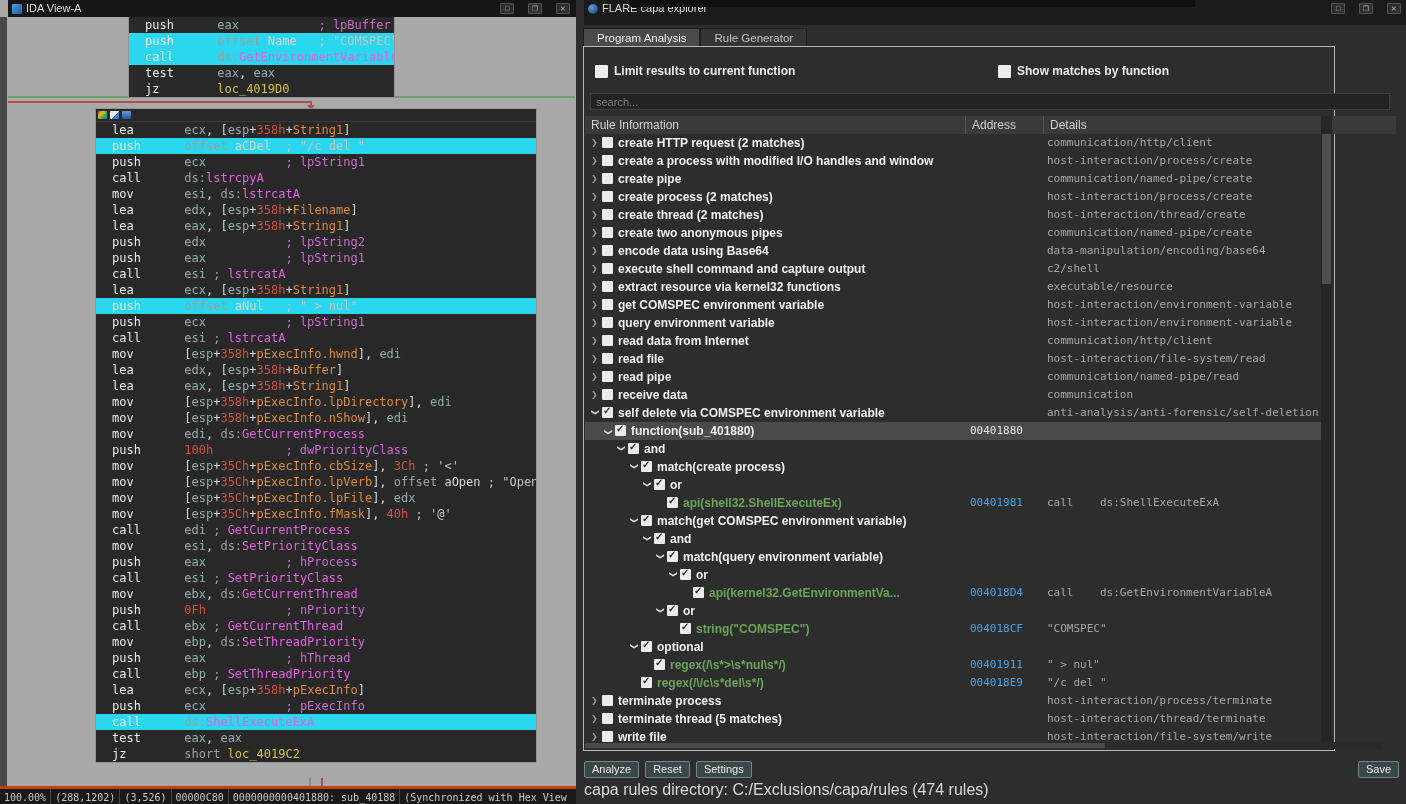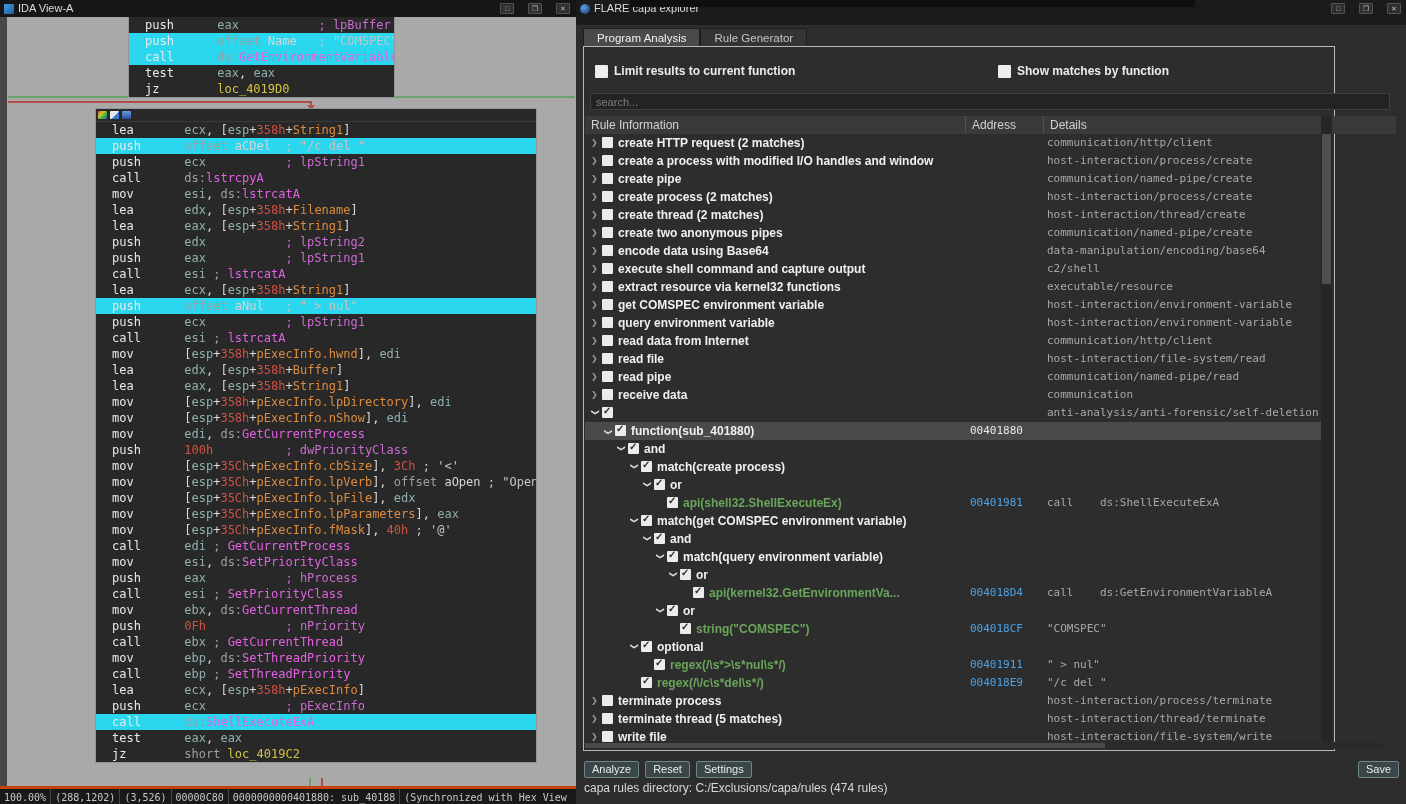--- a/index.html
+++ b/index.html
@@ -3,21 +3,21 @@
 <meta charset="utf-8">
 <style>
   html,body{margin:0;padding:0;background:#1a1a1a;}
   *{box-sizing:border-box;}
   .stage{position:relative;width:1406px;height:804px;overflow:hidden;background:#2d2d2d;
          font-family:"Liberation Sans",sans-serif;}
   .abs{position:absolute;}
 
   
   #ida-window{left:0;top:0;width:576px;height:804px;background:#a9a9a9;}
-  .titlebar{left:0;top:0;right:0;height:25px;background:#161616;color:#dcdcdc;font-size:11px;}
+  .titlebar{left:8px;top:0;right:0;height:25px;background:#161616;color:#dcdcdc;font-size:11px;}
   .titlebar .tlabel{position:absolute;left:18px;top:2px;}
   .app-icon{position:absolute;left:4px;top:4px;width:10px;height:10px;border-radius:1px;
             background:linear-gradient(135deg,#4aa0e0,#1c5a9a);}
   .capa-icon{border-radius:50%;background:radial-gradient(circle at 35% 35%,#5aa0e8,#16335f);}
   .winbtns{position:absolute;top:3px;display:flex;gap:14px;}
   .winbtn{width:14px;height:11px;background:#2f2f2f;border:1px solid #525252;color:#b8b8b8;
           font-size:7px;line-height:9px;text-align:center;border-radius:1px;}
   #ida-graph{left:0;top:17px;width:576px;height:769px;background:#a9a9a9;overflow:hidden;}
   .left-strip{left:0;top:0;width:7px;height:769px;background:#474747;}
 
@@ -89,21 +89,21 @@
 
   .vscroll{position:absolute;right:2px;top:69px;width:11px;height:634px;background:#262626;}
   .vthumb{position:absolute;left:1px;top:18px;width:9px;height:150px;background:#4f4f4f;}
   .hscroll{position:absolute;left:1px;bottom:1px;height:7px;width:797px;background:#2a2a2a;}
   .hthumb{position:absolute;left:0;top:1px;height:5px;width:520px;background:#4a4a4a;}
 
   .btnrow{left:8px;top:761px;display:flex;gap:6px;}
   .cbtn{height:17px;line-height:15px;padding:0 7px;background:#3a4647;border:1px solid #6e8888;
         color:#eaeaea;font-size:11px;border-radius:2px;}
   #save-btn{left:auto;right:7px;top:761px;}
-  .capa-status{left:8px;top:781px;color:#d8d8d8;font-size:12px;}
+  .capa-status{left:8px;top:781px;color:#d8d8d8;font-size:16px;}
 </style>
 </head>
 <body>
 
 <div class="stage">
 
   <div class="abs" id="ida-window">
     <div class="abs titlebar">
       <span class="app-icon"></span>
       <span class="tlabel">IDA View-A</span>
@@ -155,30 +155,30 @@
           <div class="asm-line"><span class="t-m">mov</span><span class="t-w">       [</span><span class="t-r">esp</span><span class="t-w">+</span><span class="t-n">358h</span><span class="t-w">+</span><span class="t-f">pExecInfo.hwnd</span><span class="t-w">], </span><span class="t-r">edi</span></div>
           <div class="asm-line"><span class="t-m">lea</span><span class="t-w">       </span><span class="t-r">edx</span><span class="t-w">, [</span><span class="t-r">esp</span><span class="t-w">+</span><span class="t-n">358h</span><span class="t-w">+</span><span class="t-f">Buffer</span><span class="t-w">]</span></div>
           <div class="asm-line"><span class="t-m">lea</span><span class="t-w">       </span><span class="t-r">eax</span><span class="t-w">, [</span><span class="t-r">esp</span><span class="t-w">+</span><span class="t-n">358h</span><span class="t-w">+</span><span class="t-f">String1</span><span class="t-w">]</span></div>
           <div class="asm-line"><span class="t-m">mov</span><span class="t-w">       [</span><span class="t-r">esp</span><span class="t-w">+</span><span class="t-n">358h</span><span class="t-w">+</span><span class="t-f">pExecInfo.lpDirectory</span><span class="t-w">], </span><span class="t-r">edi</span></div>
           <div class="asm-line"><span class="t-m">mov</span><span class="t-w">       [</span><span class="t-r">esp</span><span class="t-w">+</span><span class="t-n">358h</span><span class="t-w">+</span><span class="t-f">pExecInfo.nShow</span><span class="t-w">], </span><span class="t-r">edi</span></div>
           <div class="asm-line"><span class="t-m">mov</span><span class="t-w">       </span><span class="t-r">edi</span><span class="t-w">, </span><span class="t-k">ds:</span><span class="t-a">GetCurrentProcess</span></div>
           <div class="asm-line"><span class="t-m">push</span><span class="t-w">      </span><span class="t-n">100h</span><span class="t-w">          </span><span class="t-c">; dwPriorityClass</span></div>
           <div class="asm-line"><span class="t-m">mov</span><span class="t-w">       [</span><span class="t-r">esp</span><span class="t-w">+</span><span class="t-n">35Ch</span><span class="t-w">+</span><span class="t-f">pExecInfo.cbSize</span><span class="t-w">], </span><span class="t-n">3Ch</span><span class="t-w"> </span><span class="t-s">; '&lt;'</span></div>
           <div class="asm-line"><span class="t-m">mov</span><span class="t-w">       [</span><span class="t-r">esp</span><span class="t-w">+</span><span class="t-n">35Ch</span><span class="t-w">+</span><span class="t-f">pExecInfo.lpVerb</span><span class="t-w">], </span><span class="t-k">offset </span><span class="t-d">aOpen</span><span class="t-w"> </span><span class="t-s">; "Open"</span></div>
           <div class="asm-line"><span class="t-m">mov</span><span class="t-w">       [</span><span class="t-r">esp</span><span class="t-w">+</span><span class="t-n">35Ch</span><span class="t-w">+</span><span class="t-f">pExecInfo.lpFile</span><span class="t-w">], </span><span class="t-r">edx</span></div>
-          <div class="asm-line"><span class="t-m">mov</span><span class="t-w">       [</span><span class="t-r">esp</span><span class="t-w">+</span><span class="t-n">35Ch</span><span class="t-w">+</span><span class="t-f">pExecInfo.lpParameters</span><span class="t-w">], </span><span class="t-r">eax</span></div>
           <div class="asm-line"><span class="t-m">mov</span><span class="t-w">       [</span><span class="t-r">esp</span><span class="t-w">+</span><span class="t-n">35Ch</span><span class="t-w">+</span><span class="t-f">pExecInfo.fMask</span><span class="t-w">], </span><span class="t-n">40h</span><span class="t-w"> </span><span class="t-s">; '@'</span></div>
           <div class="asm-line"><span class="t-m">call</span><span class="t-w">      </span><span class="t-r">edi</span><span class="t-w"> </span><span class="t-k">; </span><span class="t-a">GetCurrentProcess</span></div>
           <div class="asm-line"><span class="t-m">mov</span><span class="t-w">       </span><span class="t-r">esi</span><span class="t-w">, </span><span class="t-k">ds:</span><span class="t-a">SetPriorityClass</span></div>
           <div class="asm-line"><span class="t-m">push</span><span class="t-w">      </span><span class="t-r">eax</span><span class="t-w">           </span><span class="t-c">; hProcess</span></div>
           <div class="asm-line"><span class="t-m">call</span><span class="t-w">      </span><span class="t-r">esi</span><span class="t-w"> </span><span class="t-k">; </span><span class="t-a">SetPriorityClass</span></div>
           <div class="asm-line"><span class="t-m">mov</span><span class="t-w">       </span><span class="t-r">ebx</span><span class="t-w">, </span><span class="t-k">ds:</span><span class="t-a">GetCurrentThread</span></div>
           <div class="asm-line"><span class="t-m">push</span><span class="t-w">      </span><span class="t-n">0Fh</span><span class="t-w">           </span><span class="t-c">; nPriority</span></div>
           <div class="asm-line"><span class="t-m">call</span><span class="t-w">      </span><span class="t-r">ebx</span><span class="t-w"> </span><span class="t-k">; </span><span class="t-a">GetCurrentThread</span></div>
           <div class="asm-line"><span class="t-m">mov</span><span class="t-w">       </span><span class="t-r">ebp</span><span class="t-w">, </span><span class="t-k">ds:</span><span class="t-a">SetThreadPriority</span></div>
+          <div class="asm-line"><span class="t-m">push</span><span class="t-w">      </span><span class="t-r">eax</span><span class="t-w">           </span><span class="t-c">; hThread</span></div>
           <div class="asm-line"><span class="t-m">call</span><span class="t-w">      </span><span class="t-r">ebp</span><span class="t-w"> </span><span class="t-k">; </span><span class="t-a">SetThreadPriority</span></div>
           <div class="asm-line"><span class="t-m">lea</span><span class="t-w">       </span><span class="t-r">ecx</span><span class="t-w">, [</span><span class="t-r">esp</span><span class="t-w">+</span><span class="t-n">358h</span><span class="t-w">+</span><span class="t-f">pExecInfo</span><span class="t-w">]</span></div>
           <div class="asm-line"><span class="t-m">push</span><span class="t-w">      </span><span class="t-r">ecx</span><span class="t-w">           </span><span class="t-c">; pExecInfo</span></div>
           <div class="asm-line hl"><span class="t-m">call</span><span class="t-w">      </span><span class="t-k">ds:</span><span class="t-a">ShellExecuteExA</span></div>
           <div class="asm-line"><span class="t-m">test</span><span class="t-w">      </span><span class="t-r">eax</span><span class="t-w">, </span><span class="t-r">eax</span></div>
           <div class="asm-line"><span class="t-m">jz</span><span class="t-w">        </span><span class="t-k">short </span><span class="t-l">loc_4019C2</span></div>
         </div>
     </div>
 
     <div class="abs" id="ida-status">
@@ -314,20 +314,21 @@
           </div>
           <div class="crow">
             <span class="arrow" style="left: 6px;">❯</span>
             <span class="cbox" style="left: 17px;"></span>
             <span class="rlabel" style="left: 33px;">receive data</span>
             <span class="rdet">communication</span>
           </div>
           <div class="crow">
             <span class="arrow e" style="left: 6px;">❯</span>
             <span class="cbox chk" style="left: 17px;"></span>
+            <span class="rlabel" style="left: 33px;">self delete via COMSPEC environment variable</span>
             <span class="rdet">anti-analysis/anti-forensic/self-deletion</span>
           </div>
           <div class="crow sel">
             <span class="arrow e" style="left: 19px;">❯</span>
             <span class="cbox chk" style="left: 30px;"></span>
             <span class="rlabel" style="left: 46px;">function(sub_401880)</span>
             <span class="raddr white">00401880</span>
           </div>
           <div class="crow">
             <span class="arrow e" style="left: 32px;">❯</span>

